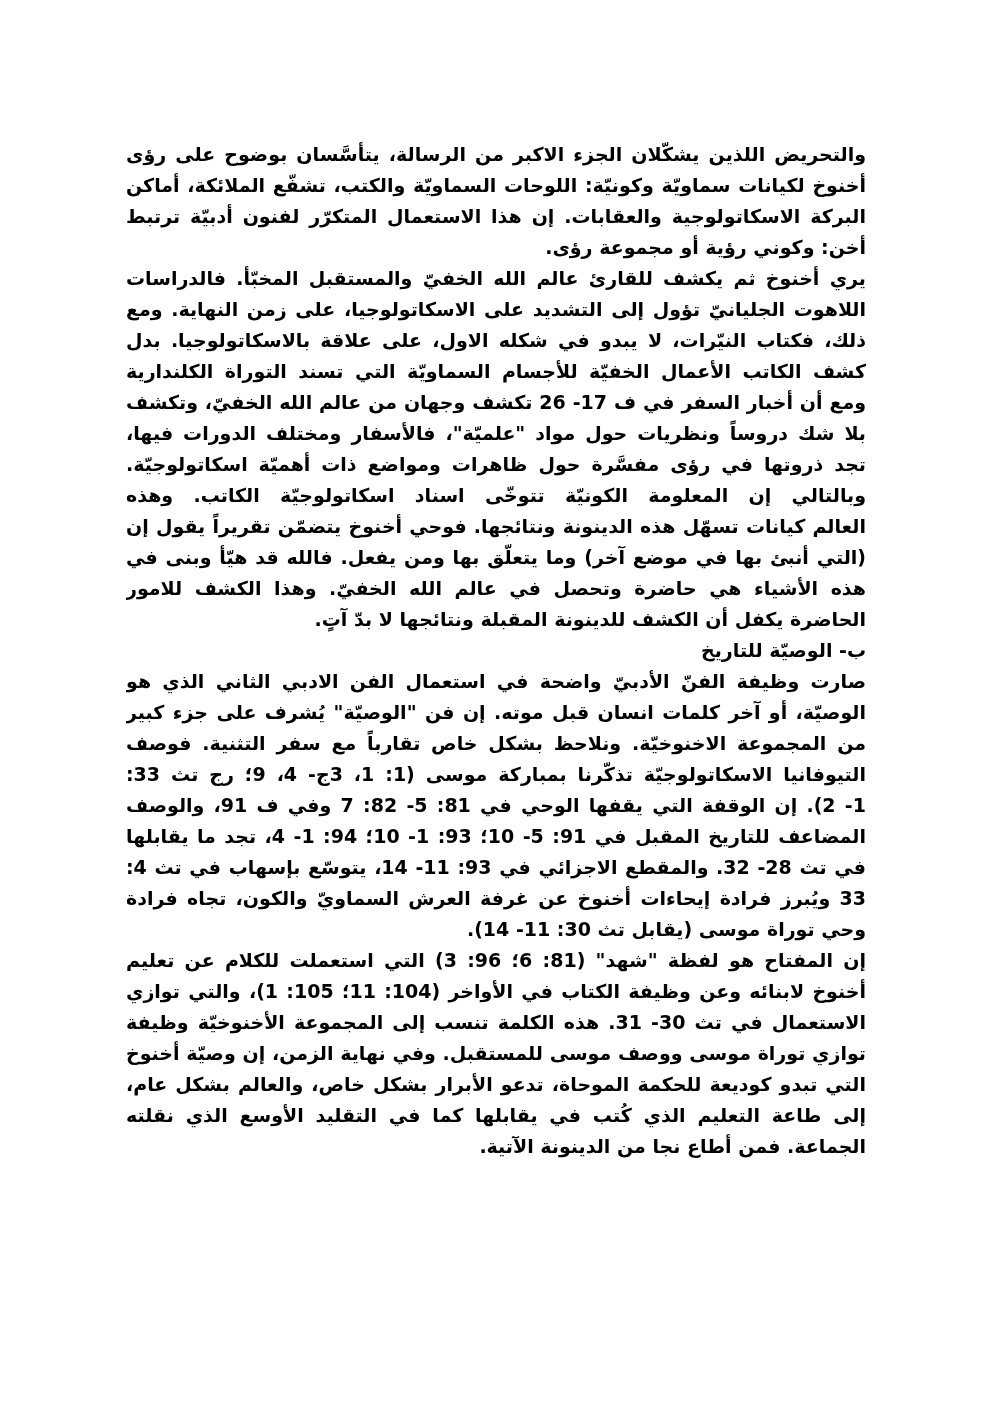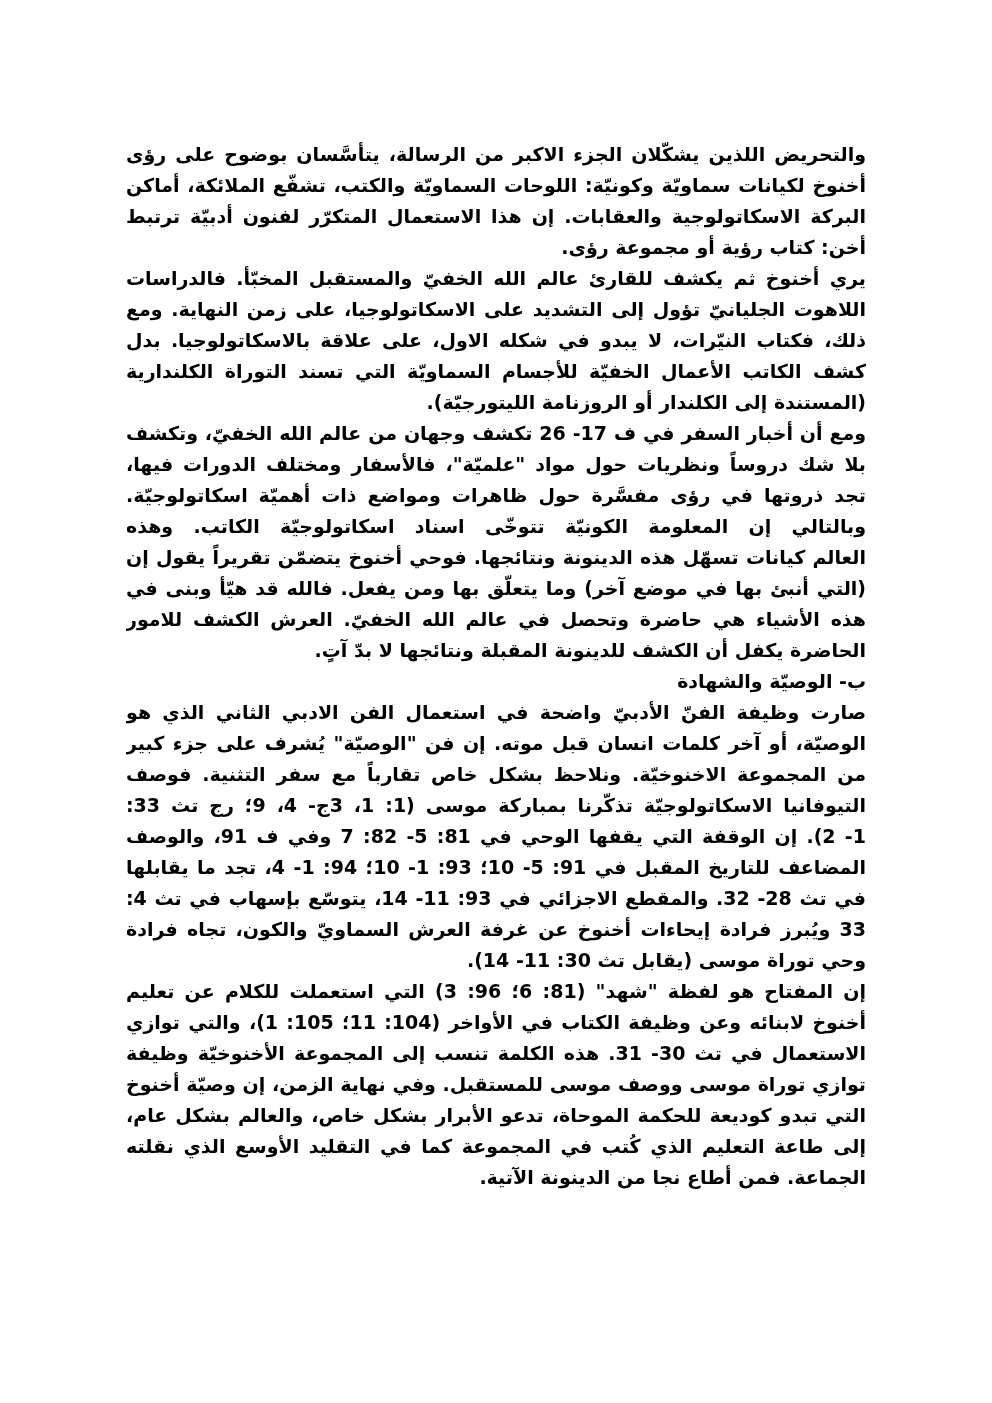--- a/index.html
+++ b/index.html
@@ -43,56 +43,55 @@
 </style>
 </head>
 <body>
 
 <div class="page">
   <div class="textblock">
       <div class="block paragraph">
         <div class="line">والتحريض اللذين يشكّلان الجزء الاكبر من الرسالة، يتأسَّسان بوضوح على رؤى</div>
         <div class="line">أخنوخ لكيانات سماويّة وكونيّة: اللوحات السماويّة والكتب، تشفّع الملائكة، أماكن</div>
         <div class="line">البركة الاسكاتولوجية والعقابات. إن هذا الاستعمال المتكرّر لفنون أدبيّة ترتبط</div>
-        <div class="line end">أخن: كتاب رؤية أو مجموعة رؤى.</div>
+        <div class="line end">أخن: وكوني رؤية أو مجموعة رؤى.</div>
       </div>
       <div class="block paragraph">
         <div class="line">يري أخنوخ ثم يكشف للقارئ عالم الله الخفيّ والمستقبل المخبّأ. فالدراسات في</div>
         <div class="line">اللاهوت الجليانيّ تؤول إلى التشديد على الاسكاتولوجيا، على زمن النهاية. ومع</div>
         <div class="line">ذلك، فكتاب النيّرات، لا يبدو في شكله الاول، على علاقة بالاسكاتولوجيا. بدل ذلك،</div>
         <div class="line">كشف الكاتب الأعمال الخفيّة للأجسام السماويّة التي تسند التوراة الكلندارية</div>
-        <div class="line end">(المستندة إلى الكلندار أو الروزنامة الليتورجيّة).</div>
       </div>
       <div class="block paragraph">
         <div class="line">ومع أن أخبار السفر في ف 17- 26 تكشف وجهان من عالم الله الخفيّ، وتكشف</div>
         <div class="line">بلا شك دروساً ونظريات حول مواد "علميّة"، فالأسفار ومختلف الدورات فيها،</div>
         <div class="line">تجد ذروتها في رؤى مفسَّرة حول ظاهرات ومواضع ذات أهميّة اسكاتولوجيّة.</div>
         <div class="line">وبالتالي إن المعلومة الكونيّة تتوخّى اسناد اسكاتولوجيّة الكاتب. وهذه</div>
         <div class="line">العالم كيانات تسهّل هذه الدينونة ونتائجها. فوحي أخنوخ يتضمّن تقريراً يقول إن</div>
         <div class="line">(التي أنبئ بها في موضع آخر) وما يتعلّق بها ومن يفعل. فالله قد هيّأ وبنى في</div>
-        <div class="line">هذه الأشياء هي حاضرة وتحصل في عالم الله الخفيّ. العرش الكشف للامور</div>
+        <div class="line">هذه الأشياء هي حاضرة وتحصل في عالم الله الخفيّ. وهذا الكشف للامور</div>
         <div class="line end">الحاضرة يكفل أن الكشف للدينونة المقبلة ونتائجها لا بدّ آتٍ.</div>
       </div>
       <div class="block heading">
-        <div class="line end">ب- الوصيّة والشهادة</div>
+        <div class="line end">ب- الوصيّة للتاريخ</div>
       </div>
       <div class="block paragraph">
         <div class="line">صارت وظيفة الفنّ الأدبيّ واضحة في استعمال الفن الادبي الثاني الذي هو</div>
         <div class="line">الوصيّة، أو آخر كلمات انسان قبل موته. إن فن "الوصيّة" يُشرف على جزء كبير</div>
         <div class="line">من المجموعة الاخنوخيّة. ونلاحظ بشكل خاص تقارباً مع سفر التثنية. فوصف</div>
         <div class="line">التيوفانيا الاسكاتولوجيّة تذكّرنا بمباركة موسى (1: 1، 3ج- 4، 9؛ رج تث 33:</div>
         <div class="line">1- 2). إن الوقفة التي يقفها الوحي في 81: 5- 82: 7 وفي ف 91، والوصف</div>
         <div class="line">المضاعف للتاريخ المقبل في 91: 5- 10؛ 93: 1- 10؛ 94: 1- 4، تجد ما يقابلها</div>
         <div class="line">في تث 28- 32. والمقطع الاجزائي في 93: 11- 14، يتوسّع بإسهاب في تث 4:</div>
         <div class="line">33 ويُبرز فرادة إيحاءات أخنوخ عن غرفة العرش السماويّ والكون، تجاه فرادة</div>
         <div class="line end">وحي توراة موسى (يقابل تث 30: 11- 14).</div>
       </div>
       <div class="block paragraph">
         <div class="line">إن المفتاح هو لفظة "شهد" (81: 6؛ 96: 3) التي استعملت للكلام عن تعليم</div>
         <div class="line">أخنوخ لابنائه وعن وظيفة الكتاب في الأواخر (104: 11؛ 105: 1)، والتي توازي</div>
         <div class="line">الاستعمال في تث 30- 31. هذه الكلمة تنسب إلى المجموعة الأخنوخيّة وظيفة</div>
         <div class="line">توازي توراة موسى ووصف موسى للمستقبل. وفي نهاية الزمن، إن وصيّة أخنوخ</div>
         <div class="line">التي تبدو كوديعة للحكمة الموحاة، تدعو الأبرار بشكل خاص، والعالم بشكل عام،</div>
-        <div class="line">إلى طاعة التعليم الذي كُتب في المجموعة كما في التقليد الأوسع الذي نقلته</div>
+        <div class="line">إلى طاعة التعليم الذي كُتب في يقابلها كما في التقليد الأوسع الذي نقلته</div>
         <div class="line end">الجماعة. فمن أطاع نجا من الدينونة الآتية.</div>
       </div>
     </div>
 </div>
 
 </body></html>

